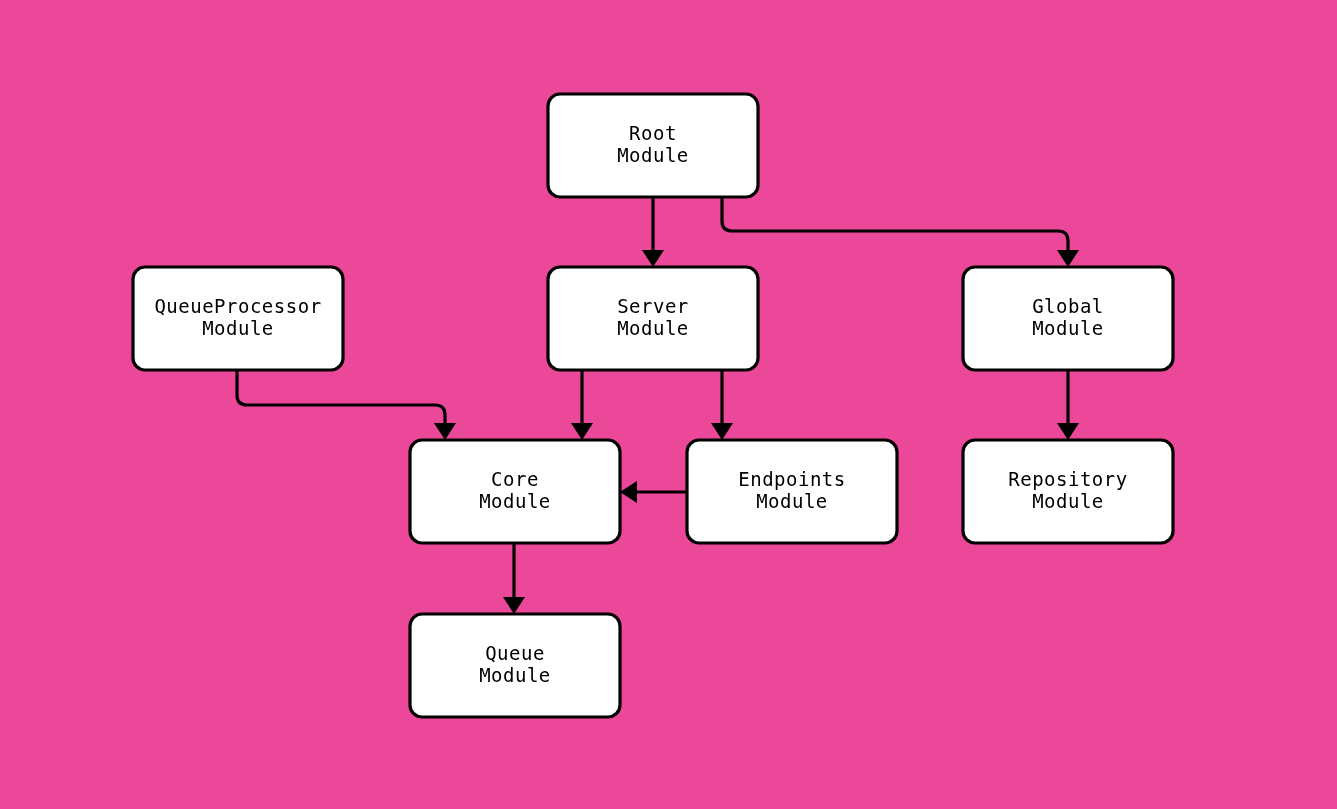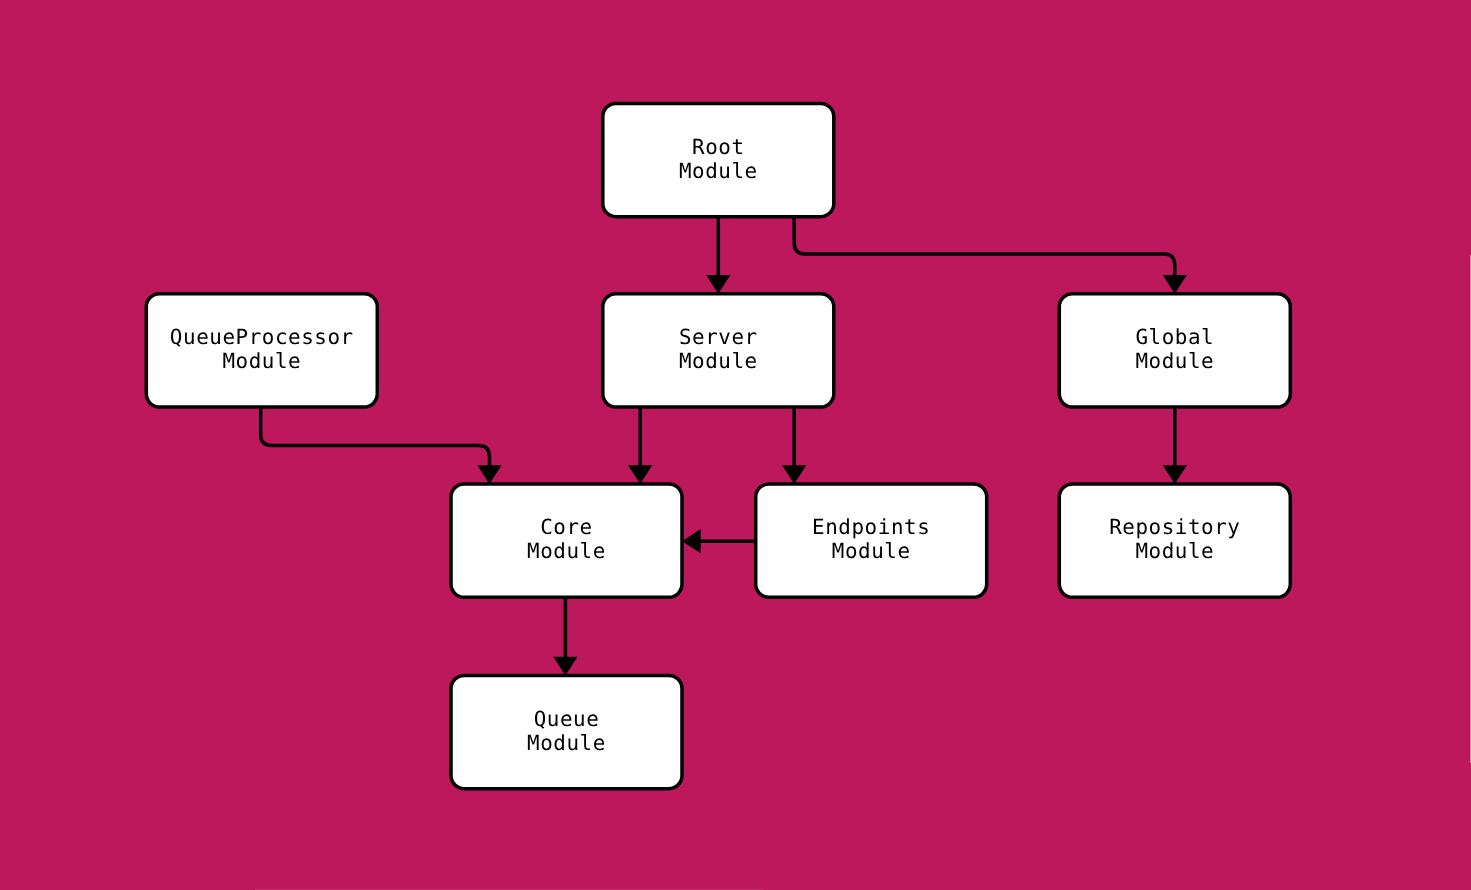--- a/index.html
+++ b/index.html
@@ -11,21 +11,21 @@
   body {
     width: 1337px;
     height: 809px;
     overflow: hidden;
     font-family: "DejaVu Sans Mono", "Liberation Mono", monospace;
   }
   #diagram-root {
     position: relative;
     width: 1337px;
     height: 809px;
-    background: #be185d;
+    background: #ec4899;
   }
   svg#module-graph {
     display: block;
     width: 1337px;
     height: 809px;
   }
   .node-box {
     fill: #ffffff;
     stroke: #000000;
     stroke-width: 3.2;

